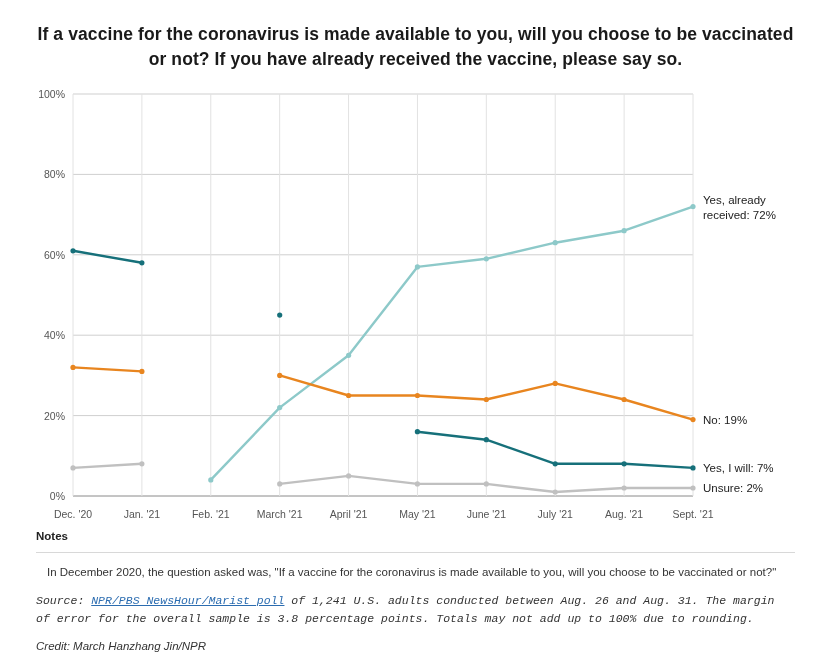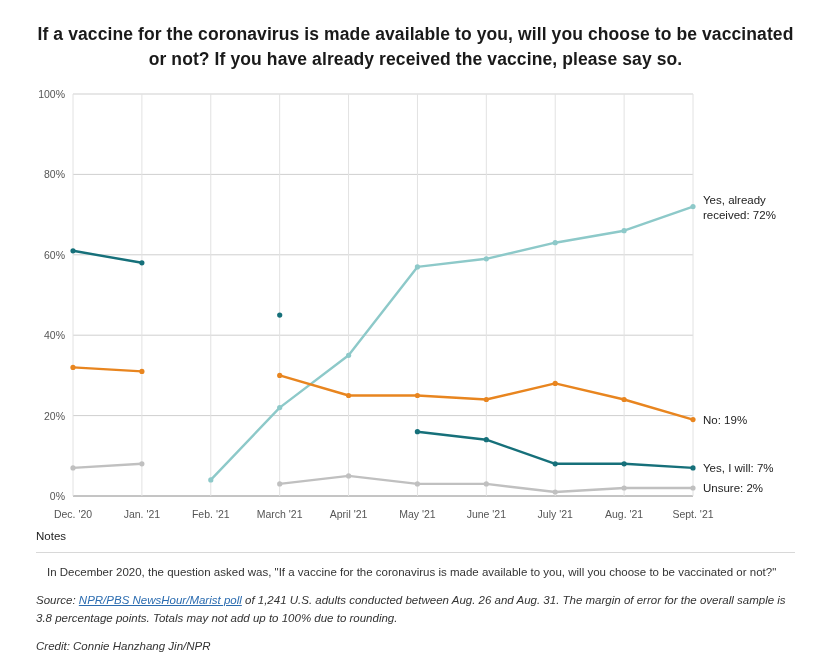--- a/index.html
+++ b/index.html
@@ -40,41 +40,42 @@
     display: block;
   }
   .notes {
     position: absolute;
     left: 36px;
     right: 36px;
     top: 530px;
   }
   .notes-heading {
     font-size: 11.5px;
-    font-weight: 400;
+    font-weight: 700;
     color: #222222;
     margin: 0 0 10px 0;
   }
   .notes-divider {
     border: none;
     border-top: 1px solid #d8d8d8;
     margin: 10px 0 10px 0;
   }
   .notes-body {
     font-size: 11.5px;
     color: #333333;
     line-height: 1.5;
     margin: 11px;
   }
   .source {
     font-size: 11.5px;
     color: #333333;
     line-height: 1.55;
     margin: 10px 0 0 0;
     font-style: italic;
+    font-family: Liberation Mono, monospace;
   }
   .source a {
     color: #2b6cb0;
     text-decoration: underline;
     font-style: italic;
   }
   .credit {
     font-size: 11.5px;
     color: #333333;
     margin: 12px 0 0 0;
@@ -197,16 +198,16 @@
         <circle cx="693.0" cy="402.0" r="2.6" fill="#c0c0c0"></circle>
         <text x="703" y="405.96" class="series-label">Unsure: 2%</text>
       </svg>
   </div>
 
   <div class="notes">
     <div class="notes-heading">Notes</div>
     <hr class="notes-divider">
     <p class="notes-body">In December 2020, the question asked was, "If a vaccine for the coronavirus is made available to you, will you choose to be vaccinated or not?"</p>
     <p class="source"><span>Source: </span><a href="#">NPR/PBS NewsHour/Marist poll</a><span> of 1,241 U.S. adults conducted between Aug. 26 and Aug. 31. The margin of error for the overall sample is 3.8 percentage points. Totals may not add up to 100% due to rounding.</span></p>
-    <p class="credit">Credit: Connie Hanzhang Jin/NPR</p>
+    <p class="credit">Credit: March Hanzhang Jin/NPR</p>
   </div>
 
 </div>
 
 </body></html>

